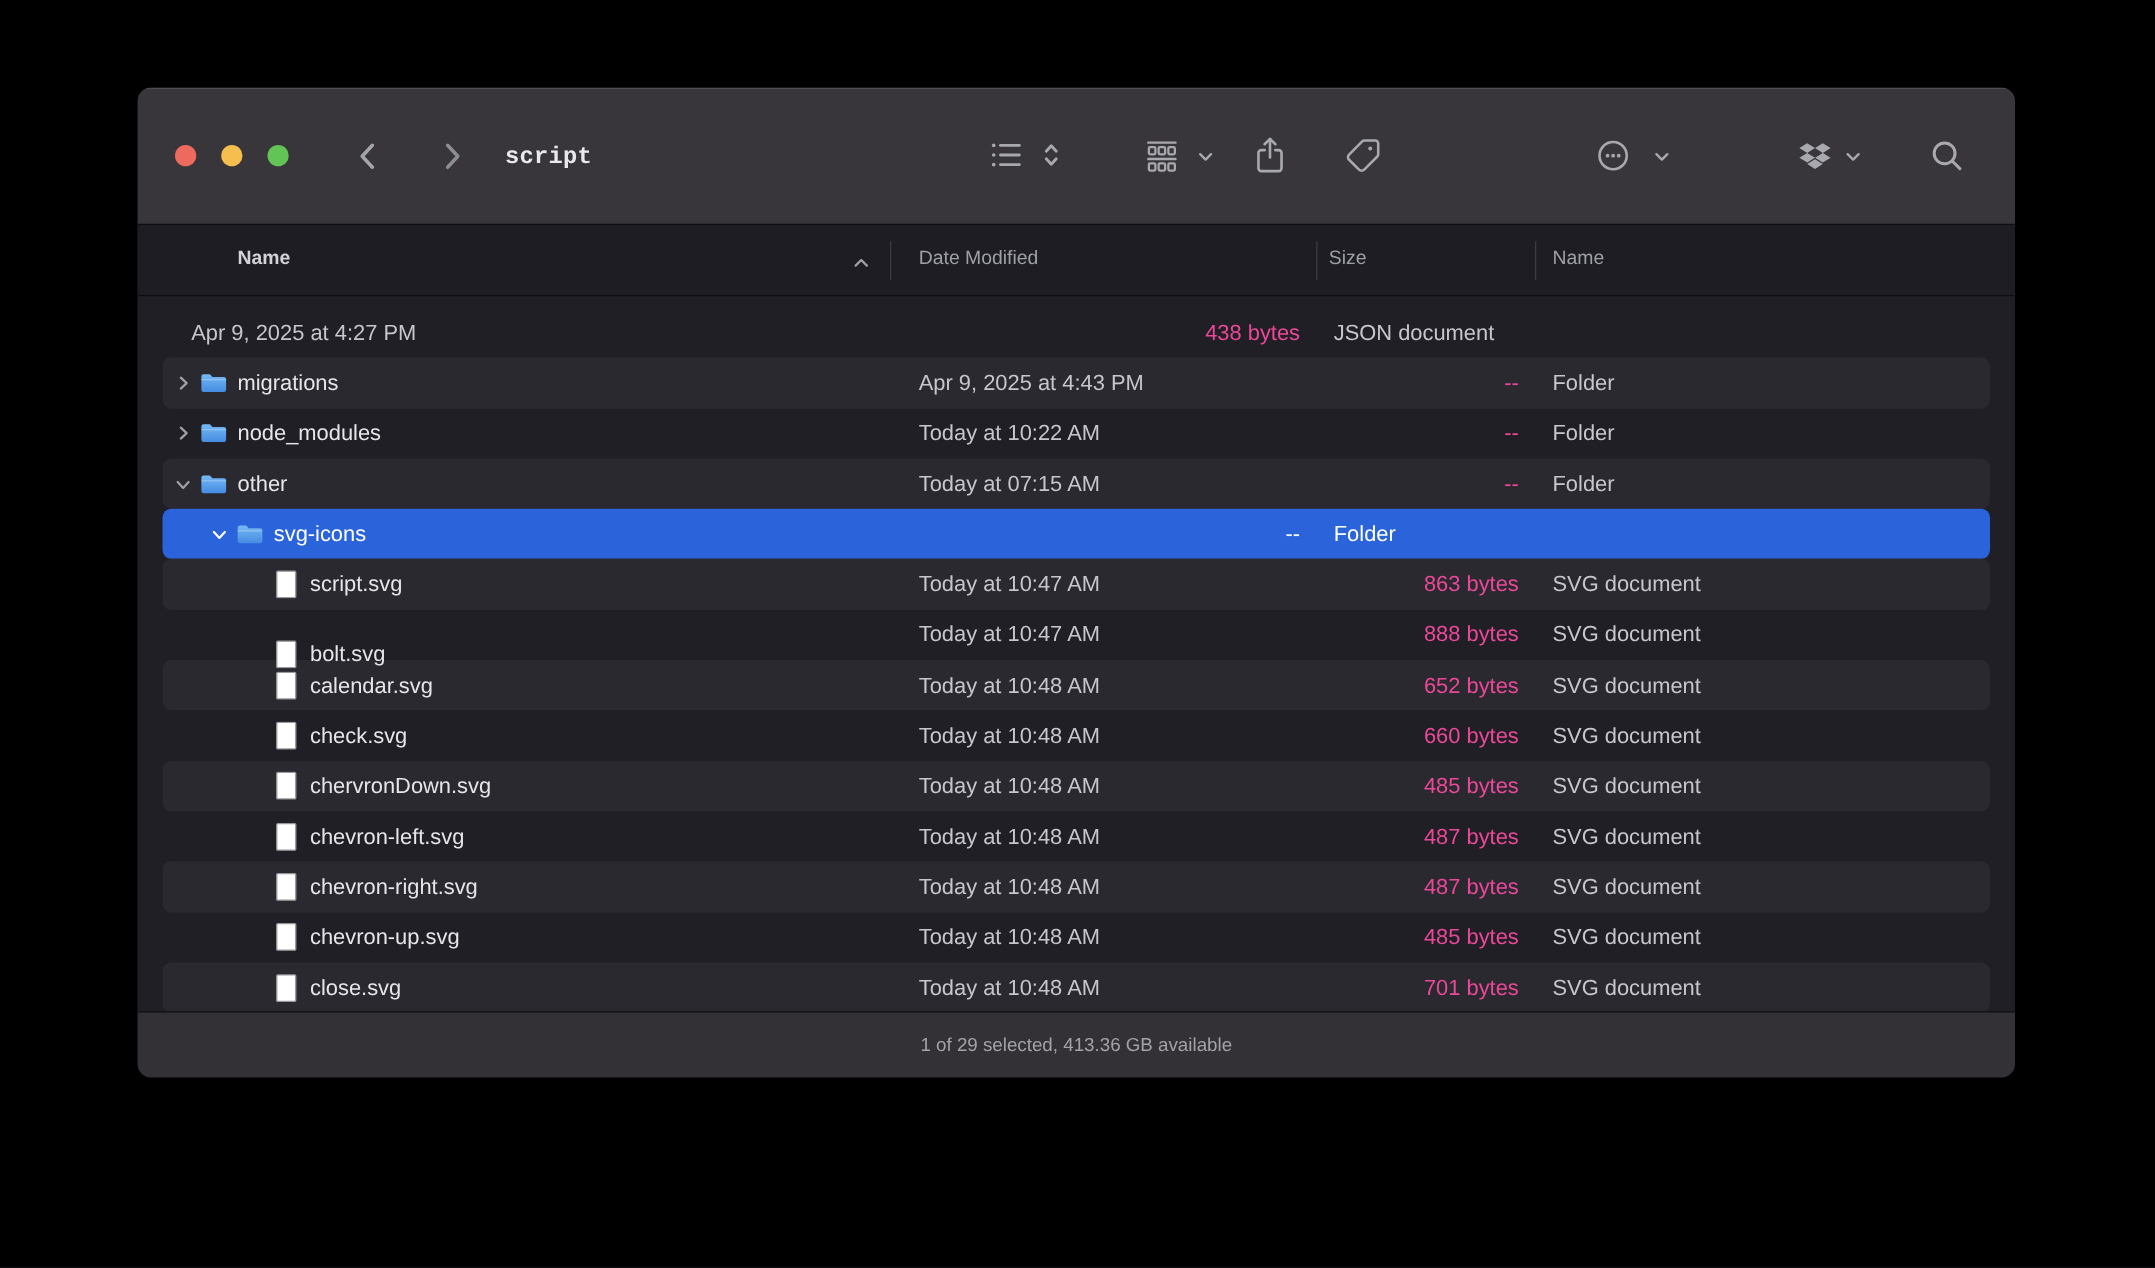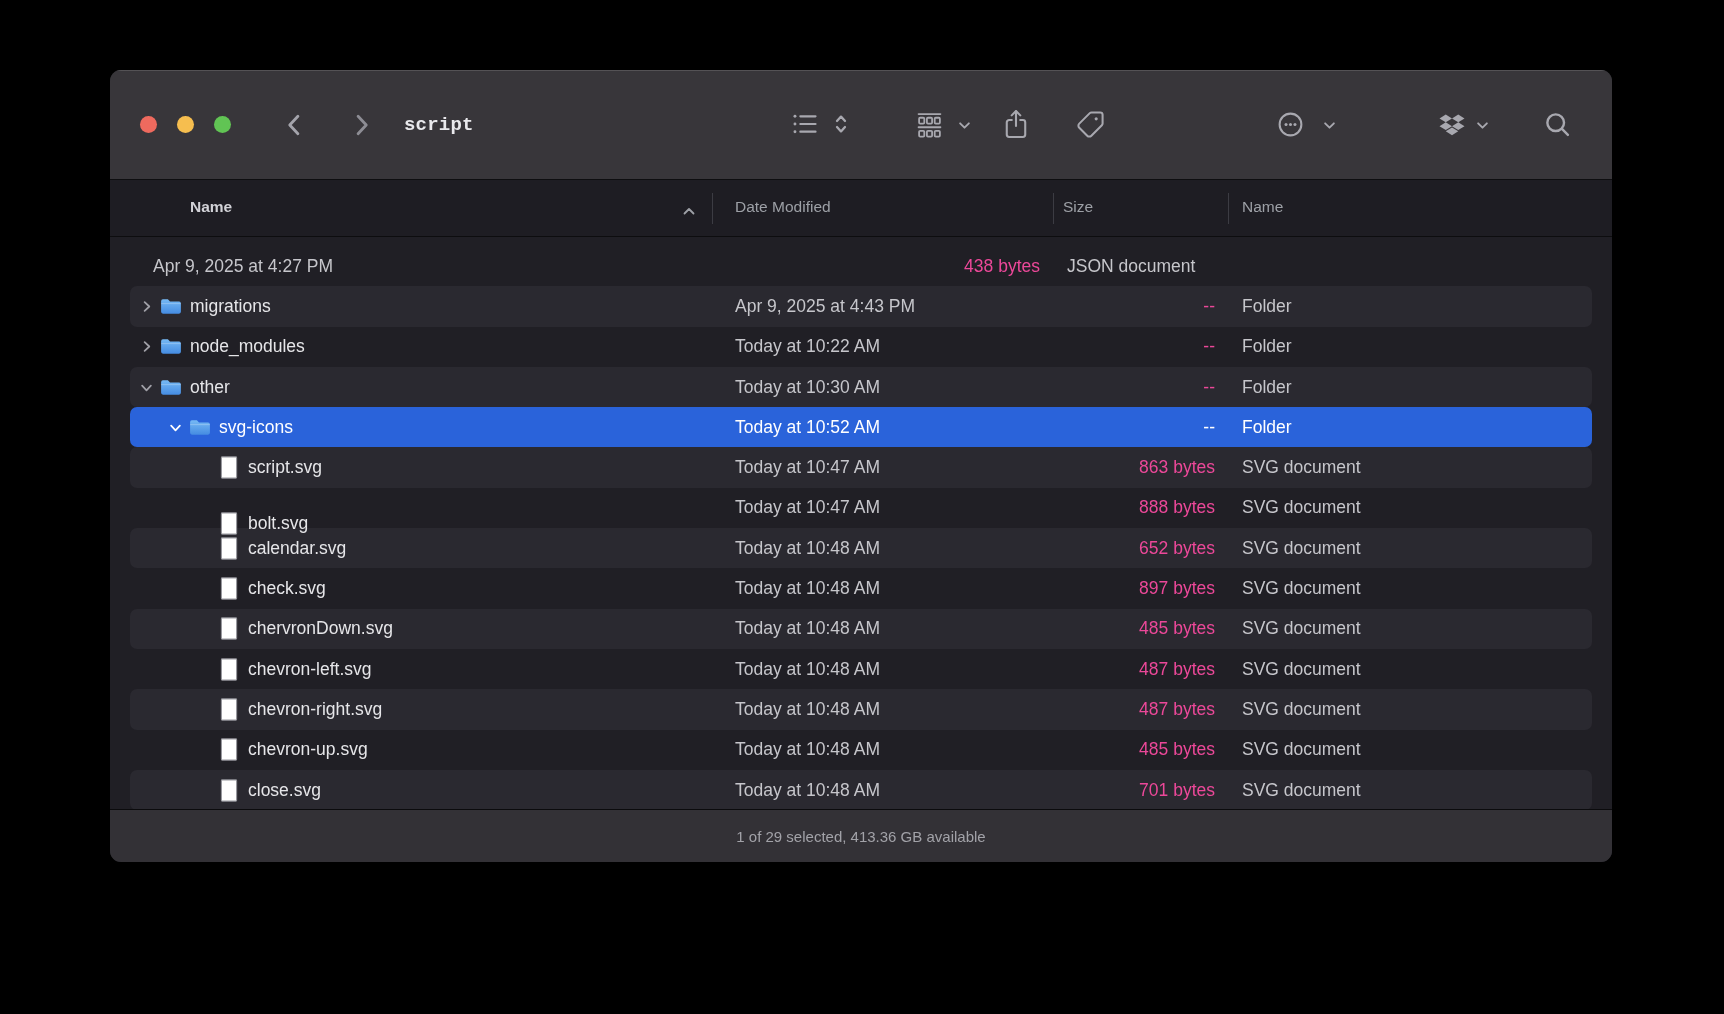--- a/index.html
+++ b/index.html
@@ -284,21 +284,21 @@
                   <stop offset="1" stop-color="#458ce2"></stop>
             </linearGradient>
           </defs>
           <path d="M1.2 4.2 A2 2 0 0 1 3.2 2.2 H8.6 L10.9 4.6 H20.8 A2 2 0 0 1 22.8 6.6 V15.8 A2 2 0 0 1 20.8 17.8 H3.2 A2 2 0 0 1 1.2 15.8 Z" fill="url(#fg3)"></path>
           <path d="M1.2 6.4 H22.8 V7.4 H1.2 Z" fill="#ffffff" opacity="0.28"></path>
         </svg>
 
       </span>
       <span class="file-name">other</span>
     </div>
-    <div class="cell date-cell">Today at 10:30 AM</div>
+    <div class="cell date-cell">Today at 07:15 AM</div>
     <div class="cell size-cell">--</div>
     <div class="cell kind-cell">Folder</div>
   </div>
       <div class="row selected">
     <div class="cell name-cell" style="padding-left: 35px;">
       <span class="disclosure expanded">
 
         <svg class="chev-down" width="15" height="15" viewBox="0 0 24 24" fill="none" stroke="currentColor" stroke-width="2.8" stroke-linecap="round" stroke-linejoin="round">
               <polyline points="5,9 12,16.5 19,9"></polyline>
             </svg>
@@ -311,21 +311,20 @@
                   <stop offset="1" stop-color="#458ce2"></stop>
             </linearGradient>
           </defs>
           <path d="M1.2 4.2 A2 2 0 0 1 3.2 2.2 H8.6 L10.9 4.6 H20.8 A2 2 0 0 1 22.8 6.6 V15.8 A2 2 0 0 1 20.8 17.8 H3.2 A2 2 0 0 1 1.2 15.8 Z" fill="url(#fg4)"></path>
           <path d="M1.2 6.4 H22.8 V7.4 H1.2 Z" fill="#ffffff" opacity="0.28"></path>
         </svg>
 
       </span>
       <span class="file-name">svg-icons</span>
     </div>
-    <div class="cell date-cell">Today at 10:52 AM</div>
     <div class="cell size-cell">--</div>
     <div class="cell kind-cell">Folder</div>
   </div>
       <div class="row stripe">
     <div class="cell name-cell" style="padding-left: 64px;">
       <span class="disclosure none">
         
         
       </span>
       <span class="file-icon svg-document">
@@ -384,21 +383,21 @@
       </span>
       <span class="file-icon svg-document">
 
         <svg class="icon-svgdoc" width="18" height="23" viewBox="0 0 18 23">
           <rect x="1.4" y="0.9" width="15.2" height="21.2" rx="0.8" fill="#ffffff" stroke="#97979d" stroke-width="1.1"></rect>
         </svg>
       </span>
       <span class="file-name">check.svg</span>
     </div>
     <div class="cell date-cell">Today at 10:48 AM</div>
-    <div class="cell size-cell">897 bytes</div>
+    <div class="cell size-cell">660 bytes</div>
     <div class="cell kind-cell">SVG document</div>
   </div>
       <div class="row stripe">
     <div class="cell name-cell" style="padding-left: 64px;">
       <span class="disclosure none">
         
         
       </span>
       <span class="file-icon svg-document">
 

